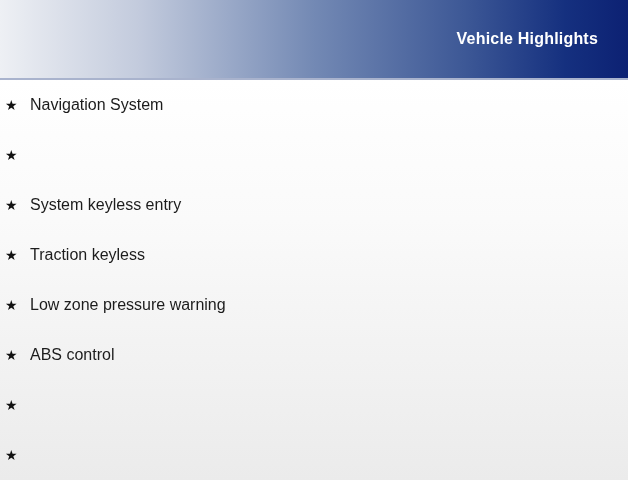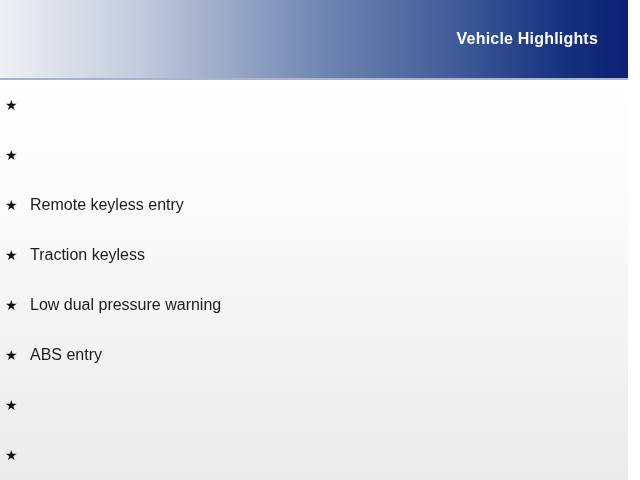--- a/index.html
+++ b/index.html
@@ -82,44 +82,45 @@
 <div class="panel">
 
   <div class="header">
     <span class="header-title">Vehicle Highlights</span>
   </div>
 
   <div class="body">
 
     <div class="feature-row">
       <span class="star">★</span>
+      <span class="feature-label">Navigation System</span>
     </div>
 
     <div class="feature-row">
       <span class="star">★</span>
     </div>
 
     <div class="feature-row">
       <span class="star">★</span>
-      <span class="feature-label">Remote keyless entry</span>
+      <span class="feature-label">System keyless entry</span>
     </div>
 
     <div class="feature-row">
       <span class="star">★</span>
       <span class="feature-label">Traction keyless</span>
     </div>
 
     <div class="feature-row">
       <span class="star">★</span>
-      <span class="feature-label">Low dual pressure warning</span>
+      <span class="feature-label">Low zone pressure warning</span>
     </div>
 
     <div class="feature-row">
       <span class="star">★</span>
-      <span class="feature-label">ABS entry</span>
+      <span class="feature-label">ABS control</span>
     </div>
 
     <div class="feature-row">
       <span class="star">★</span>
     </div>
 
     <div class="feature-row">
       <span class="star">★</span>
     </div>
 

